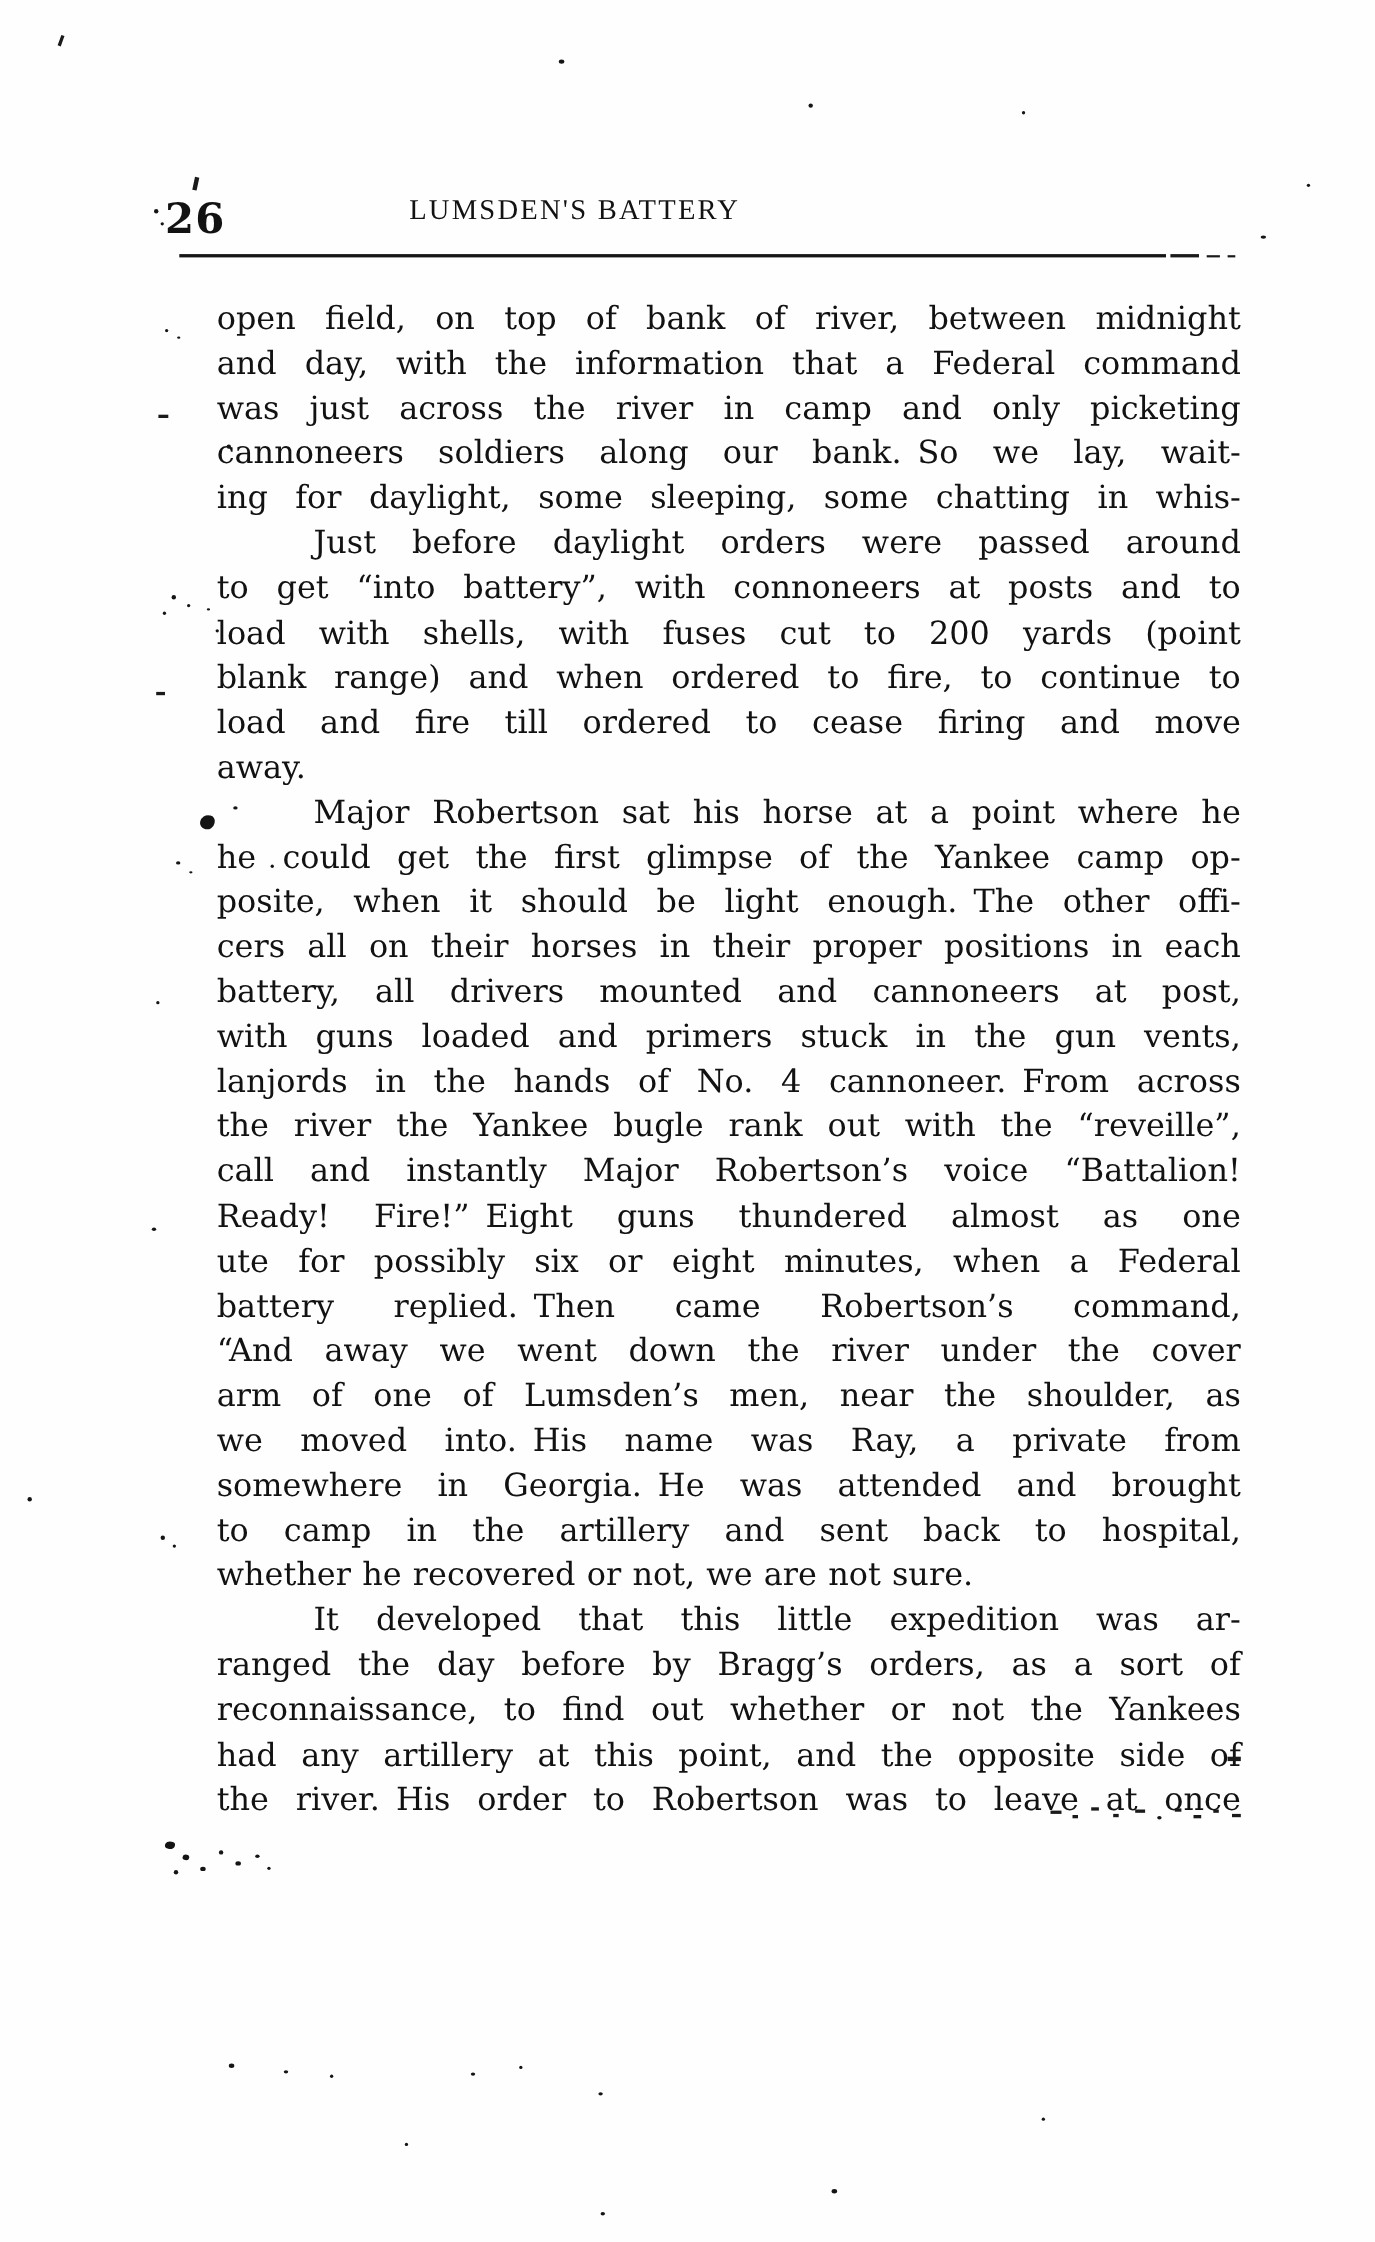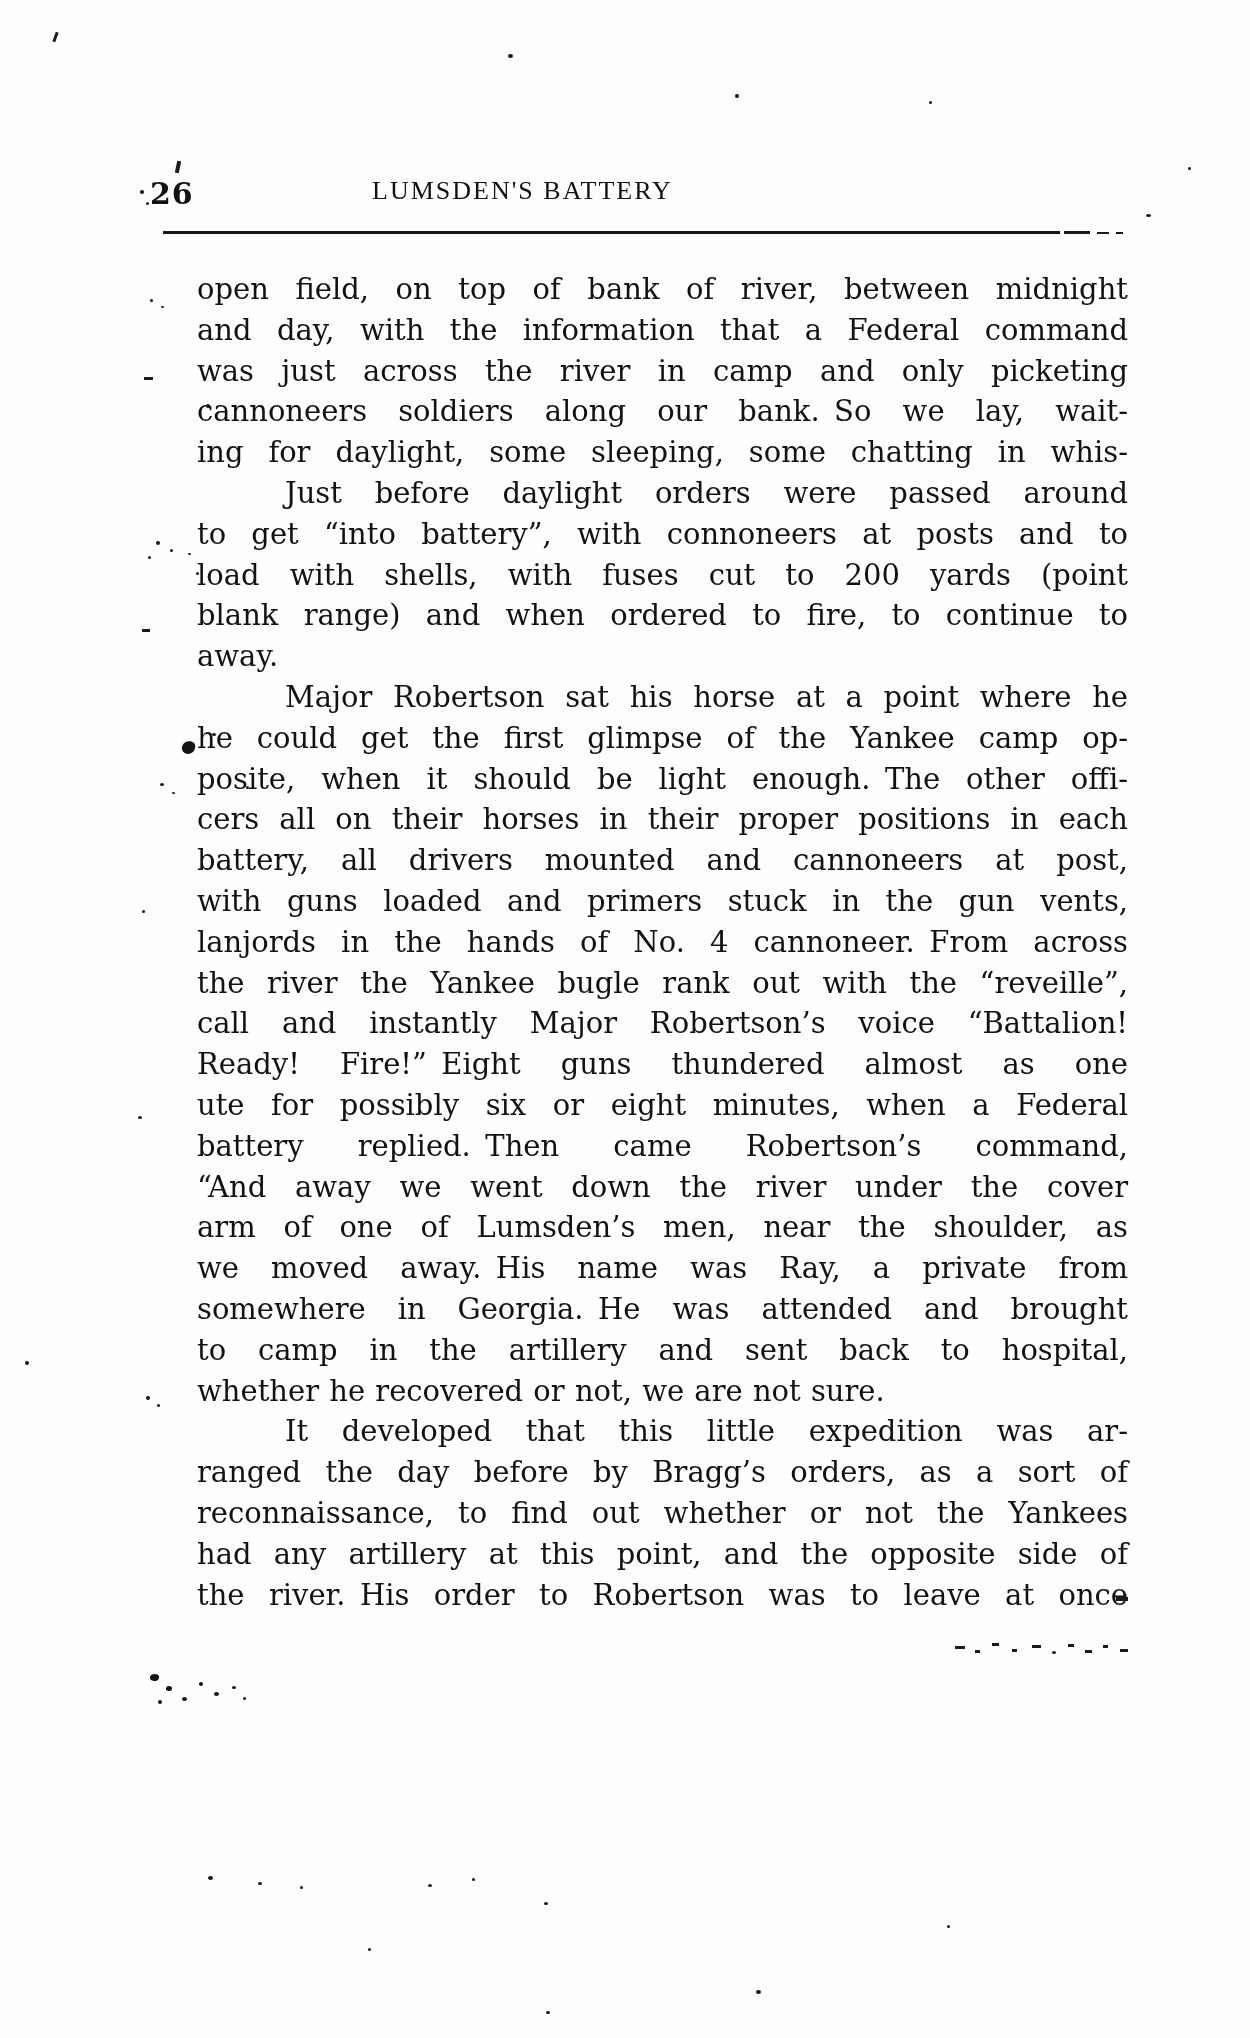--- a/index.html
+++ b/index.html
@@ -13,21 +13,21 @@
     height: 2038px;
     background: #fefefe;
     color: #121212;
     font-family: "DejaVu Serif", "Liberation Serif", serif;
     overflow: hidden;
   }
   .page-number {
     position: absolute;
     left: 150px;
     top: 176px;
-    font-size: 30px;
+    font-size: 38px;
     font-weight: bold;
     letter-spacing: 1px;
   }
   .header-title {
     position: absolute;
     left: 372px;
     top: 176px;
     font-size: 26px;
     letter-spacing: 2px;
     font-family: "Liberation Serif", "DejaVu Serif", serif;
@@ -96,36 +96,37 @@
   <div class="body-text" id="body-lines">
       <div class="line">open field, on top of bank of river, between midnight</div>
       <div class="line">and day, with the information that a Federal command</div>
       <div class="line">was just across the river in camp and only picketing</div>
       <div class="line">cannoneers soldiers along our bank. So we lay, wait-</div>
       <div class="line">ing for daylight, some sleeping, some chatting in whis-</div>
       <div class="line indent">Just before daylight orders were passed around</div>
       <div class="line">to get “into battery”, with connoneers at posts and to</div>
       <div class="line">load with shells, with fuses cut to 200 yards (point</div>
       <div class="line">blank range) and when ordered to fire, to continue to</div>
+      <div class="line">load and fire till ordered to cease firing and move</div>
       <div class="line last">away.</div>
       <div class="line indent">Major Robertson sat his horse at a point where he</div>
       <div class="line">he could get the first glimpse of the Yankee camp op-</div>
       <div class="line">posite, when it should be light enough. The other offi-</div>
       <div class="line">cers all on their horses in their proper positions in each</div>
       <div class="line">battery, all drivers mounted and cannoneers at post,</div>
       <div class="line">with guns loaded and primers stuck in the gun vents,</div>
       <div class="line">lanjords in the hands of No. 4 cannoneer. From across</div>
       <div class="line">the river the Yankee bugle rank out with the “reveille”,</div>
       <div class="line">call and instantly Major Robertson’s voice “Battalion!</div>
       <div class="line">Ready! Fire!” Eight guns thundered almost as one</div>
       <div class="line">ute for possibly six or eight minutes, when a Federal</div>
       <div class="line">battery replied. Then came Robertson’s command,</div>
       <div class="line">“And away we went down the river under the cover</div>
       <div class="line">arm of one of Lumsden’s men, near the shoulder, as</div>
-      <div class="line">we moved away. His name was Ray, a private from</div>
+      <div class="line">we moved into. His name was Ray, a private from</div>
       <div class="line">somewhere in Georgia. He was attended and brought</div>
       <div class="line">to camp in the artillery and sent back to hospital,</div>
       <div class="line last">whether he recovered or not, we are not sure.</div>
       <div class="line indent">It developed that this little expedition was ar-</div>
       <div class="line">ranged the day before by Bragg’s orders, as a sort of</div>
       <div class="line">reconnaissance, to find out whether or not the Yankees</div>
       <div class="line">had any artillery at this point, and the opposite side of</div>
       <div class="line">the river. His order to Robertson was to leave at once</div>
     </div>
 

